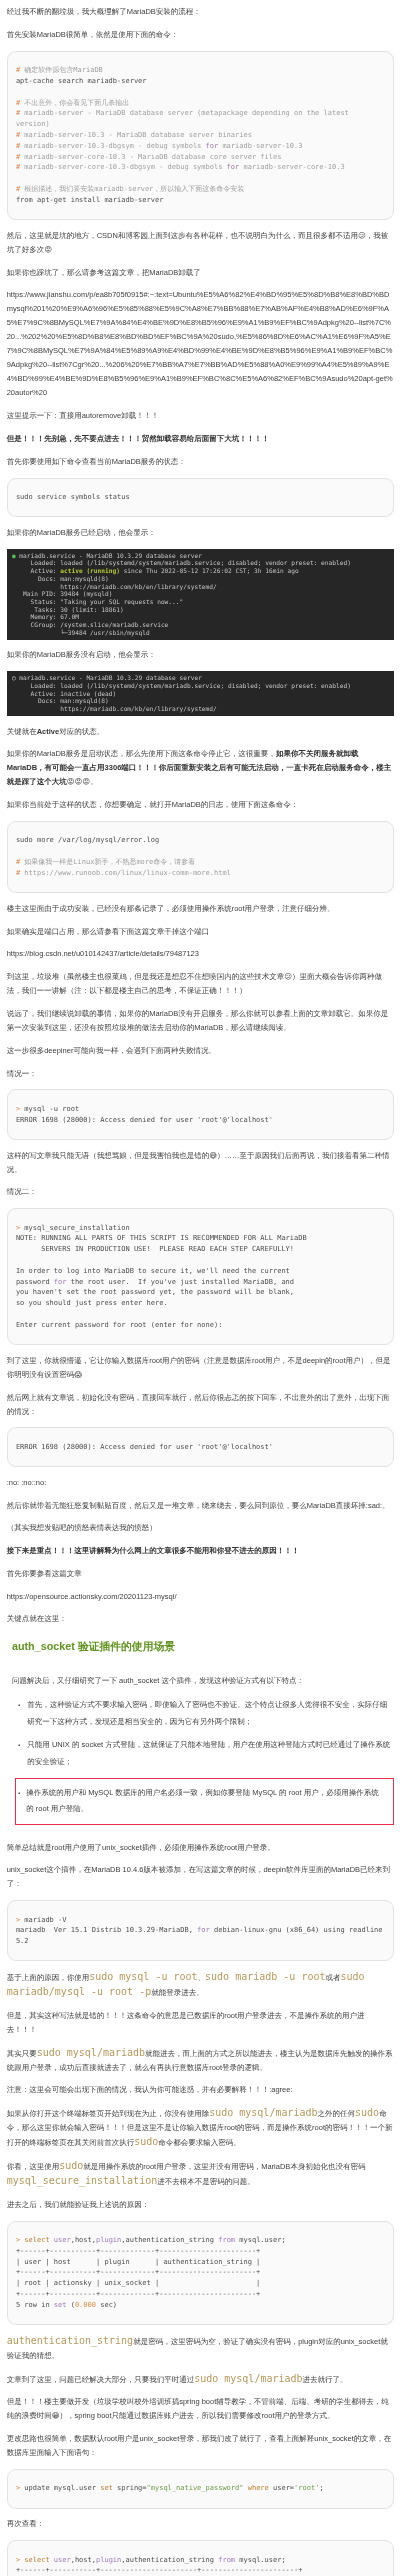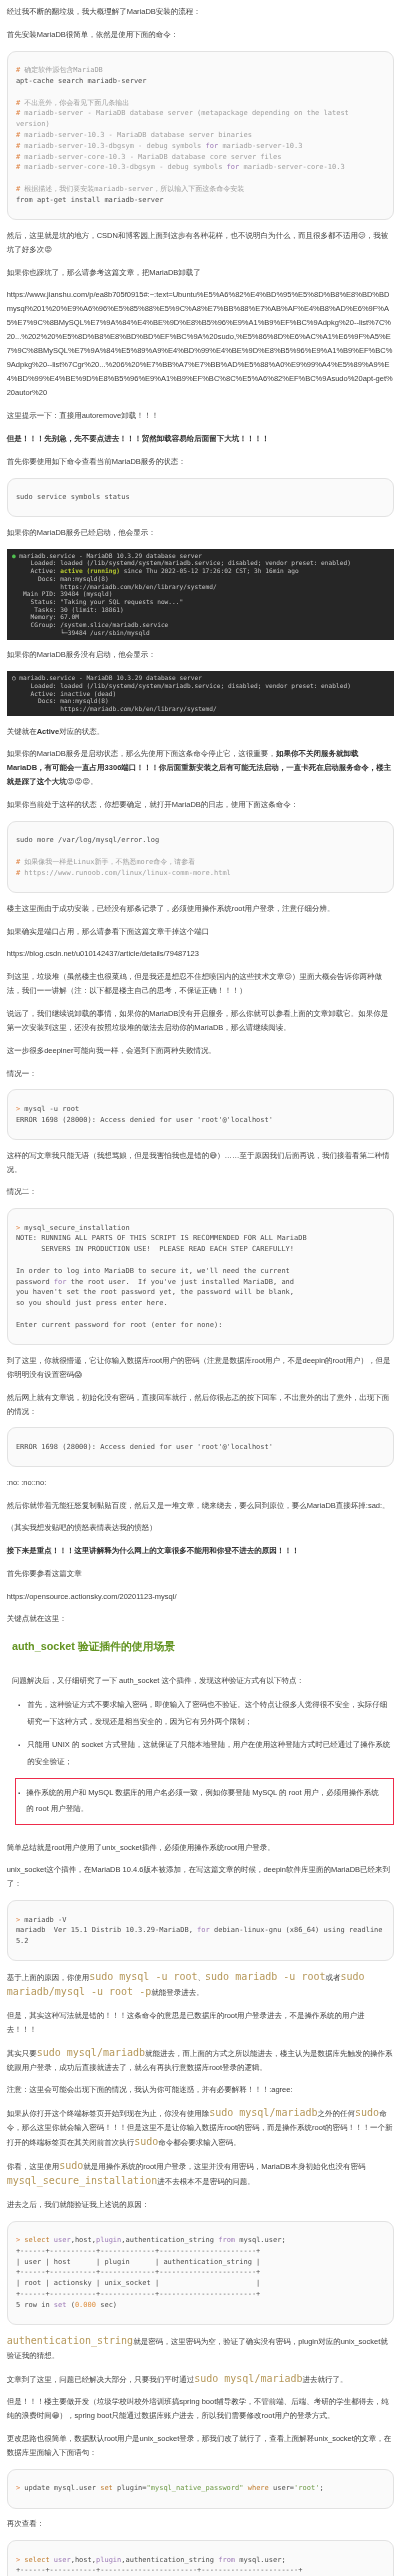--- a/index.html
+++ b/index.html
@@ -166,21 +166,21 @@
       <div class="cline"><span>+------+-----------+-------------+-----------------------+</span></div>
       <div class="cline"><span>| root | actionsky | unix_socket |                       |</span></div>
       <div class="cline"><span>+------+-----------+-------------+-----------------------+</span></div>
       <div class="cline"><span>5 row in </span><span class="s-kwp">set</span><span> (</span><span class="s-num">0.000</span><span> sec)</span></div>
     </div>
     <div class="p"><span class="s-ic">authentication_string</span><span>就是密码，这里密码为空，验证了确实没有密码，plugin对应的unix_socket就验证我的猜想。</span></div>
     <div class="p"><span>文章到了这里，问题已经解决大部分，只要我们平时通过</span><span class="s-ic">sudo mysql/mariadb</span><span>进去就行了。</span></div>
     <div class="p"><span>但是！！！楼主要做开发（垃圾学校叫校外培训班搞spring boot辅导教学，不管前端、后端、考研的学生都得去，纯纯的浪费时间</span><span class="s-em">😁</span><span>），spring boot只能通过数据库账户进去，所以我们需要修改root用户的登录方式。</span></div>
     <div class="p"><span>更改思路也很简单，数据默认root用户是unix_socket登录，那我们改了就行了，查看上面解释unix_socket的文章，在数据库里面输入下面语句：</span></div>
     <div class="codeblock">
-      <div class="cline"><span class="s-pr">&gt; </span><span>update mysql.user </span><span class="s-kwo">set</span><span> plugin=</span><span class="s-str">"mysql_native_password"</span><span> </span><span class="s-kwo">where</span><span> user=</span><span class="s-str">'root'</span><span>;</span></div>
+      <div class="cline"><span class="s-pr">&gt; </span><span>update mysql.user </span><span class="s-kwo">set</span><span> spring=</span><span class="s-str">"mysql_native_password"</span><span> </span><span class="s-kwo">where</span><span> user=</span><span class="s-str">'root'</span><span>;</span></div>
     </div>
     <div class="p"><span>再次查看：</span></div>
     <div class="codeblock">
       <div class="cline"><span class="s-pr">&gt; </span><span class="s-kwo">select</span><span> </span><span class="s-kwp">user</span><span>,host,</span><span class="s-kwp">plugin</span><span>,authentication_string </span><span class="s-kwp">from</span><span> mysql.user;</span></div>
       <div class="cline"><span>+------+-----------+-----------------------+-----------------------+</span></div>
       <div class="cline"><span>| user | host      | plugin                | authentication_string |</span></div>
       <div class="cline"><span>+------+-----------+-----------------------+-----------------------+</span></div>
       <div class="cline"><span>| root | localhost | mysql_native_password |                       |</span></div>
       <div class="cline"><span>+------+-----------+-----------------------+-----------------------+</span></div>
       <div class="cline"><span>1 row in </span><span class="s-kwp">set</span><span> (</span><span class="s-num">0.000</span><span> sec)</span></div>

